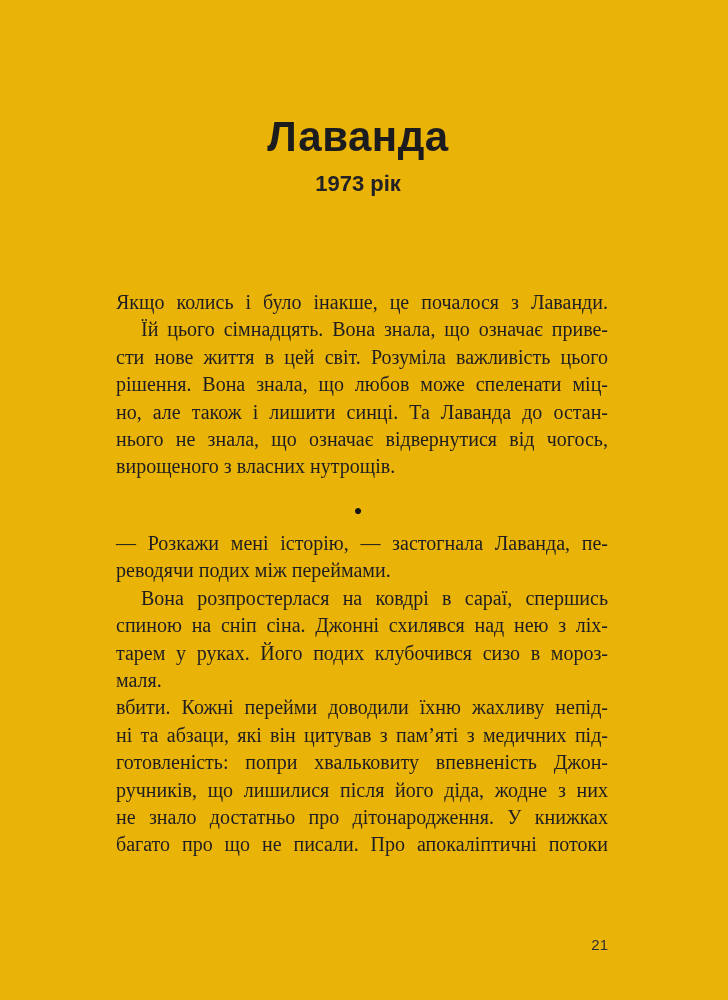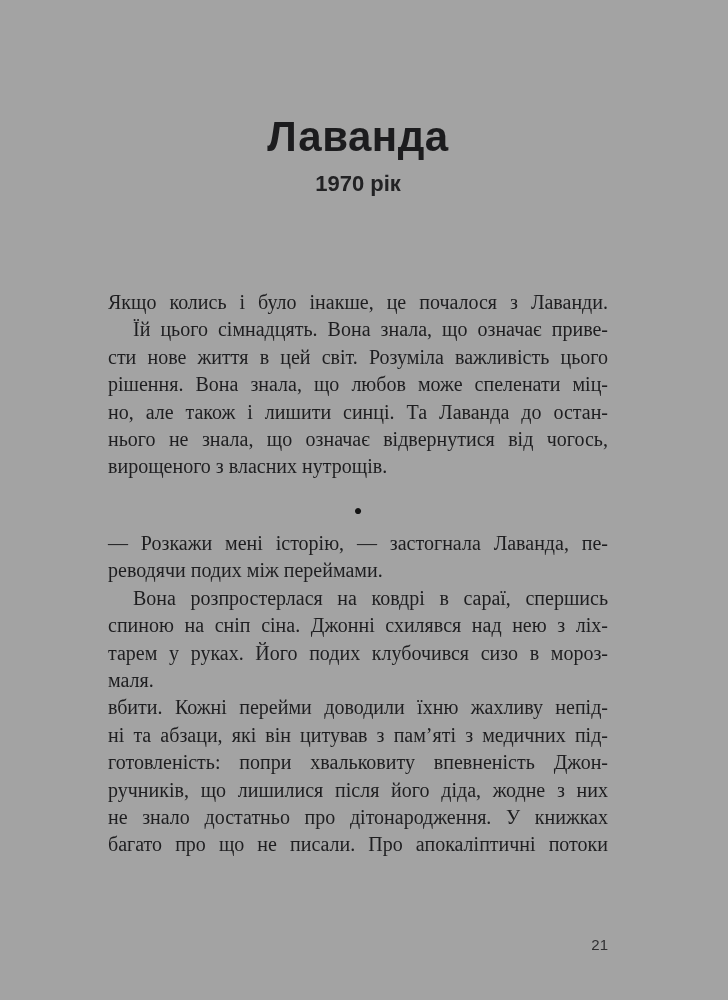--- a/index.html
+++ b/index.html
@@ -5,21 +5,21 @@
   html, body {
     margin: 0;
     padding: 0;
     background: #e8e8e8;
   }
   .page {
     position: relative;
     width: 728px;
     height: 1000px;
     margin: 0 auto;
-    background: #a3a3a3;
+    background: #eab308;
     overflow: hidden;
     color: #1f1f1f;
   }
   .chapter-title {
     position: absolute;
     top: 88px;
     left: 108px;
     width: 500px;
     text-align: center;
     font-family: "Liberation Sans", sans-serif;
@@ -50,20 +50,21 @@
   .section {
     position: absolute;
     left: 108px;
     width: 500px;
   }
   .section-0 { top: 289px; }
   .section-1 { top: 530px; }
   .line {
     text-align: justify;
     text-align-last: justify;
+    margin-left: 8px;
   }
   .line.flush-left {
     text-align: left;
     text-align-last: left;
   }
   .line.indent {
     text-indent: 25px;
   }
   .section-divider {
     position: absolute;
@@ -88,21 +89,21 @@
     color: #303032;
   }
 </style>
 </head>
 <body>
 
 <div class="page">
 
   <h1 class="chapter-title">Лаванда</h1>
 
-  <div class="chapter-subtitle">1970 рік</div>
+  <div class="chapter-subtitle">1973 рік</div>
 
   <div class="section section-0 body-text">
       <div class="line">Якщо колись і було інакше, це почалося з Лаванди.</div>
       <div class="line indent">Їй цього сімнадцять. Вона знала, що означає приве-</div>
       <div class="line">сти нове життя в цей світ. Розуміла важливість цього</div>
       <div class="line">рішення. Вона знала, що любов може спеленати міц-</div>
       <div class="line">но, але також і лишити синці. Та Лаванда до остан-</div>
       <div class="line">нього не знала, що означає відвернутися від чогось,</div>
       <div class="line flush-left">вирощеного з власних нутрощів.</div>
     </div>

